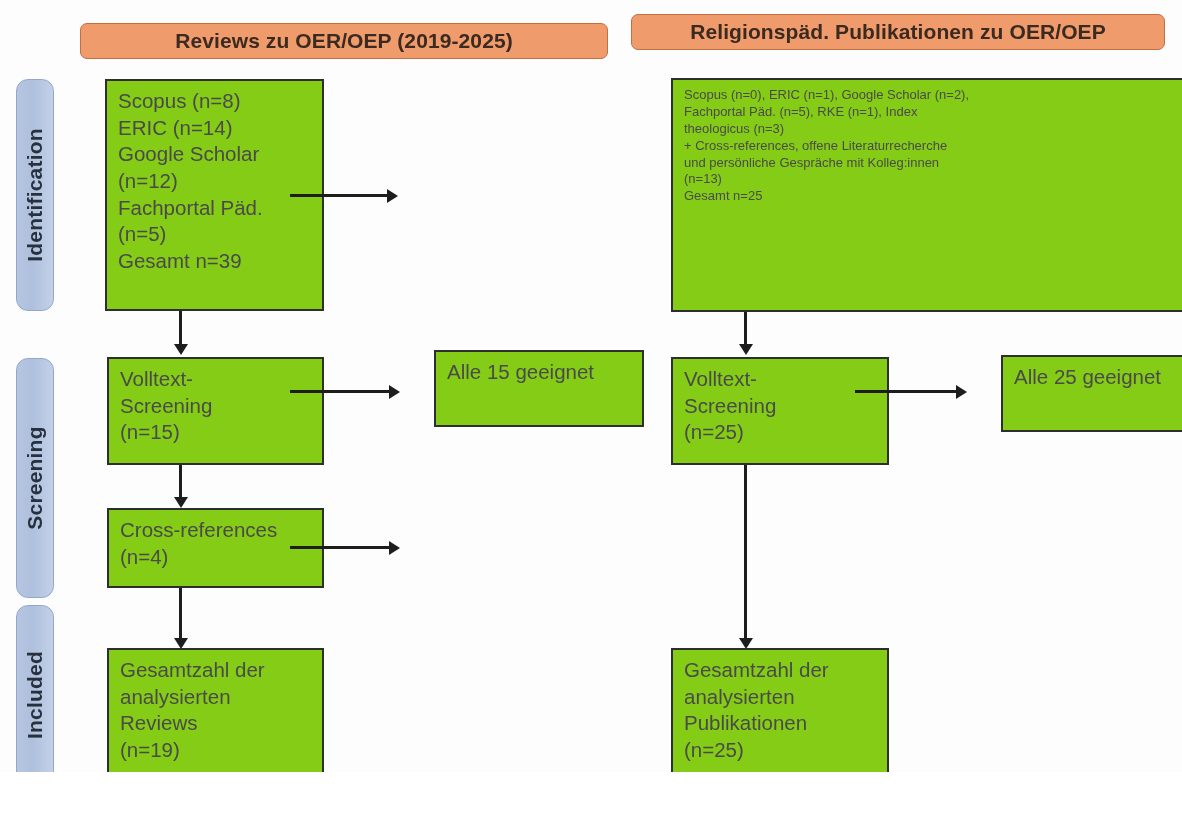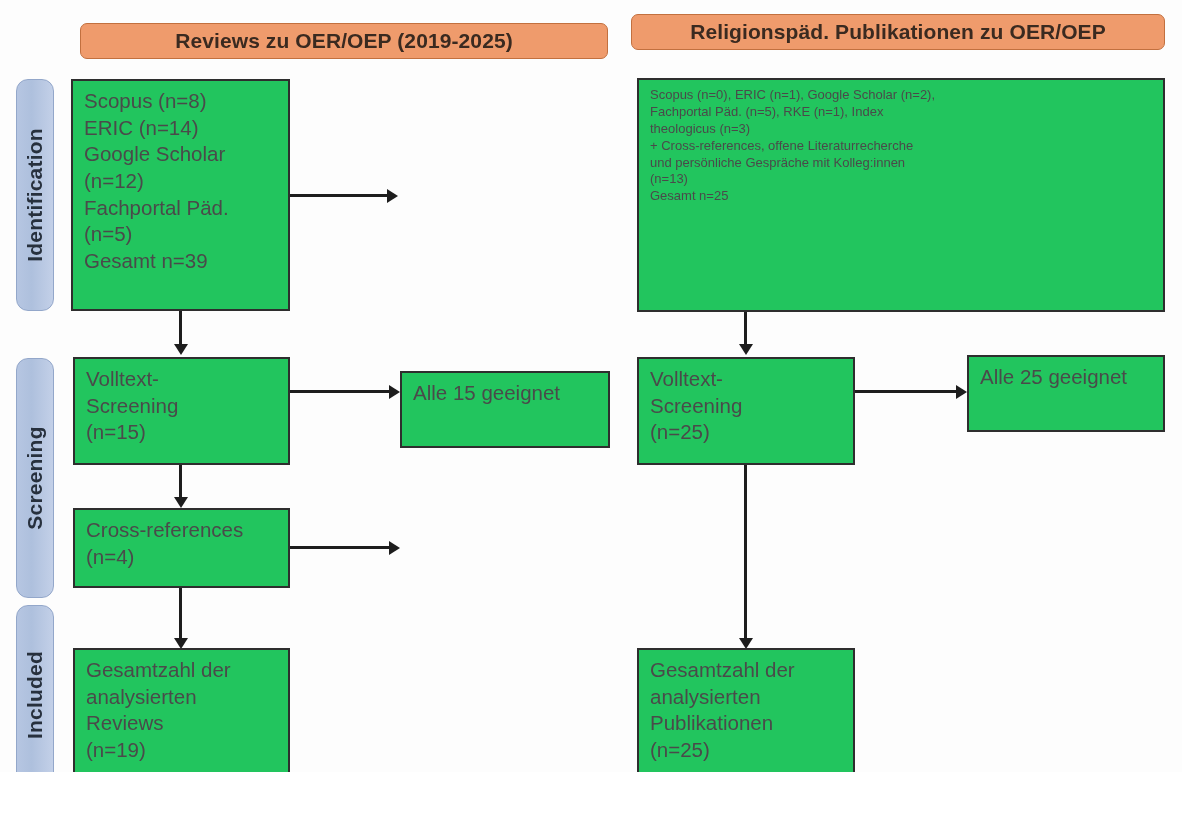--- a/index.html
+++ b/index.html
@@ -54,28 +54,29 @@
     font-size: 21px;
     font-weight: bold;
     color: #27303d;
     letter-spacing: 0.2px;
   }
 
   
   .flow-box {
     position: absolute;
     box-sizing: border-box;
-    background: #22c55e;
+    background: #84cc16;
     border: 2.5px solid #2e2e2e;
     padding: 7px 9px 6px 11px;
     font-size: 20.5px;
     line-height: 1.30;
     color: #4a4a4a;
     white-space: pre-line;
     overflow: hidden;
+    margin-left: 34px;
   }
   .flow-box.dense   { font-size: 13px; line-height: 1.30; }
 
   
   .conn {
     position: absolute;
     background: #1d1d1d;
   }
   .conn.v { width: 3px; }
   .conn.h { height: 3px; }
@@ -129,21 +130,21 @@
   <div class="conn h" style="left:290px; top:194px; width:97px;"></div>
   <div class="arrowhead right" style="left:387px; top:189px;"></div>
 
   <div class="conn v" style="left:179px; top:311px; width:3px; height:35px;"></div>
   <div class="arrowhead down" style="left:174px; top:344px;"></div>
 
   <div class="flow-box" style="left:73px; top:357px; width:217px; height:108px;">Volltext-
 Screening
 (n=15)</div>
 
-  <div class="flow-box" style="left:400px; top:371px; width:210px; height:77px;">Alle 15 geeignet</div>
+  <div class="flow-box" style="left:400px; top:350px; width:210px; height:77px;">Alle 15 geeignet</div>
 
   <div class="conn h" style="left:290px; top:390px; width:99px;"></div>
   <div class="arrowhead right" style="left:389px; top:385px;"></div>
 
   <div class="conn v" style="left:179px; top:465px; width:3px; height:34px;"></div>
   <div class="arrowhead down" style="left:174px; top:497px;"></div>
 
   <div class="flow-box" style="left:73px; top:508px; width:217px; height:80px;">Cross-references
 (n=4)</div>
 

